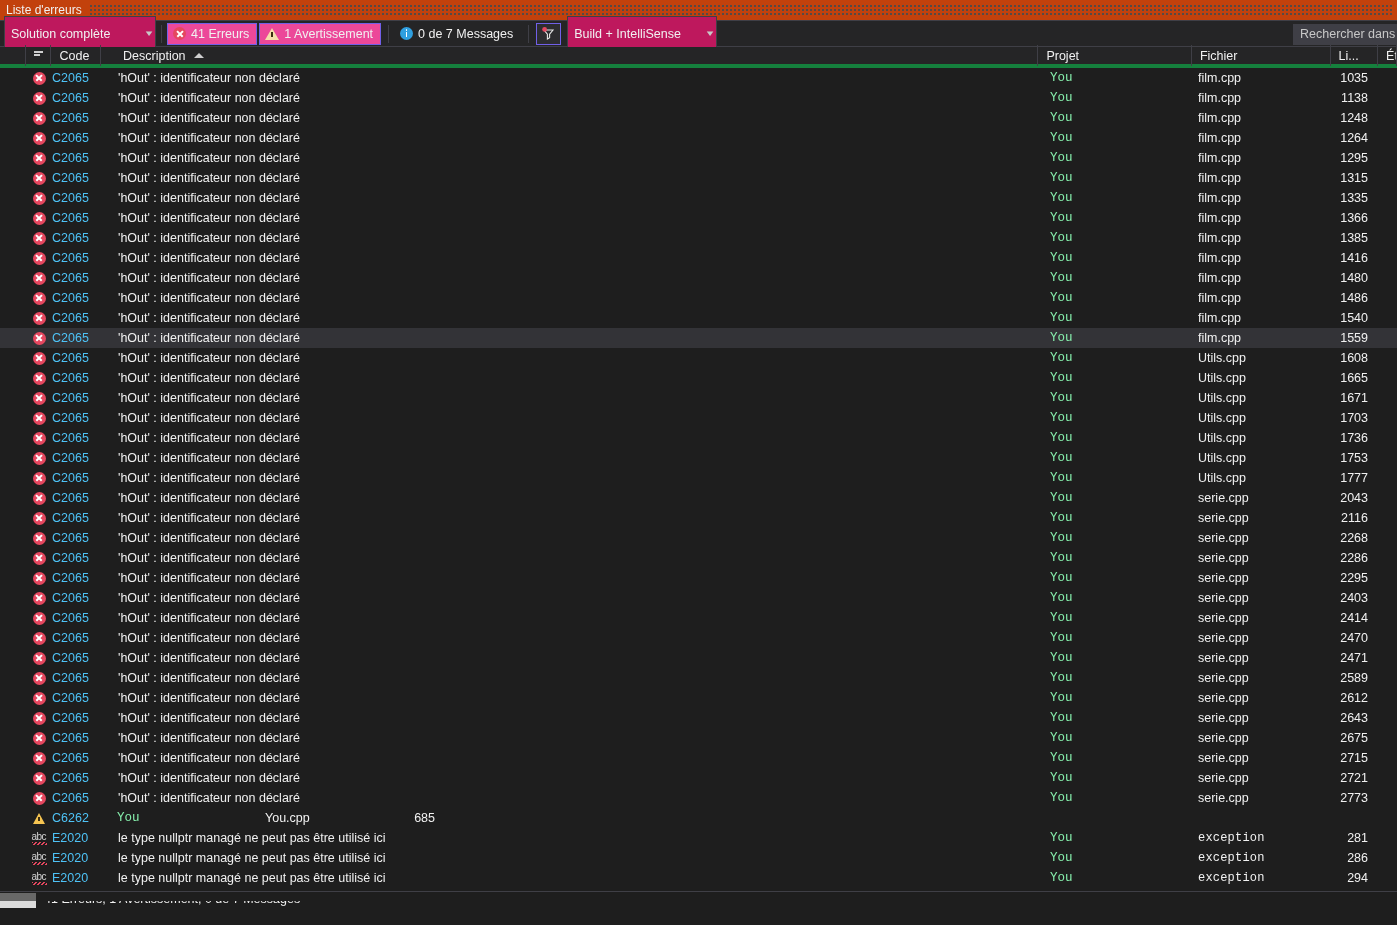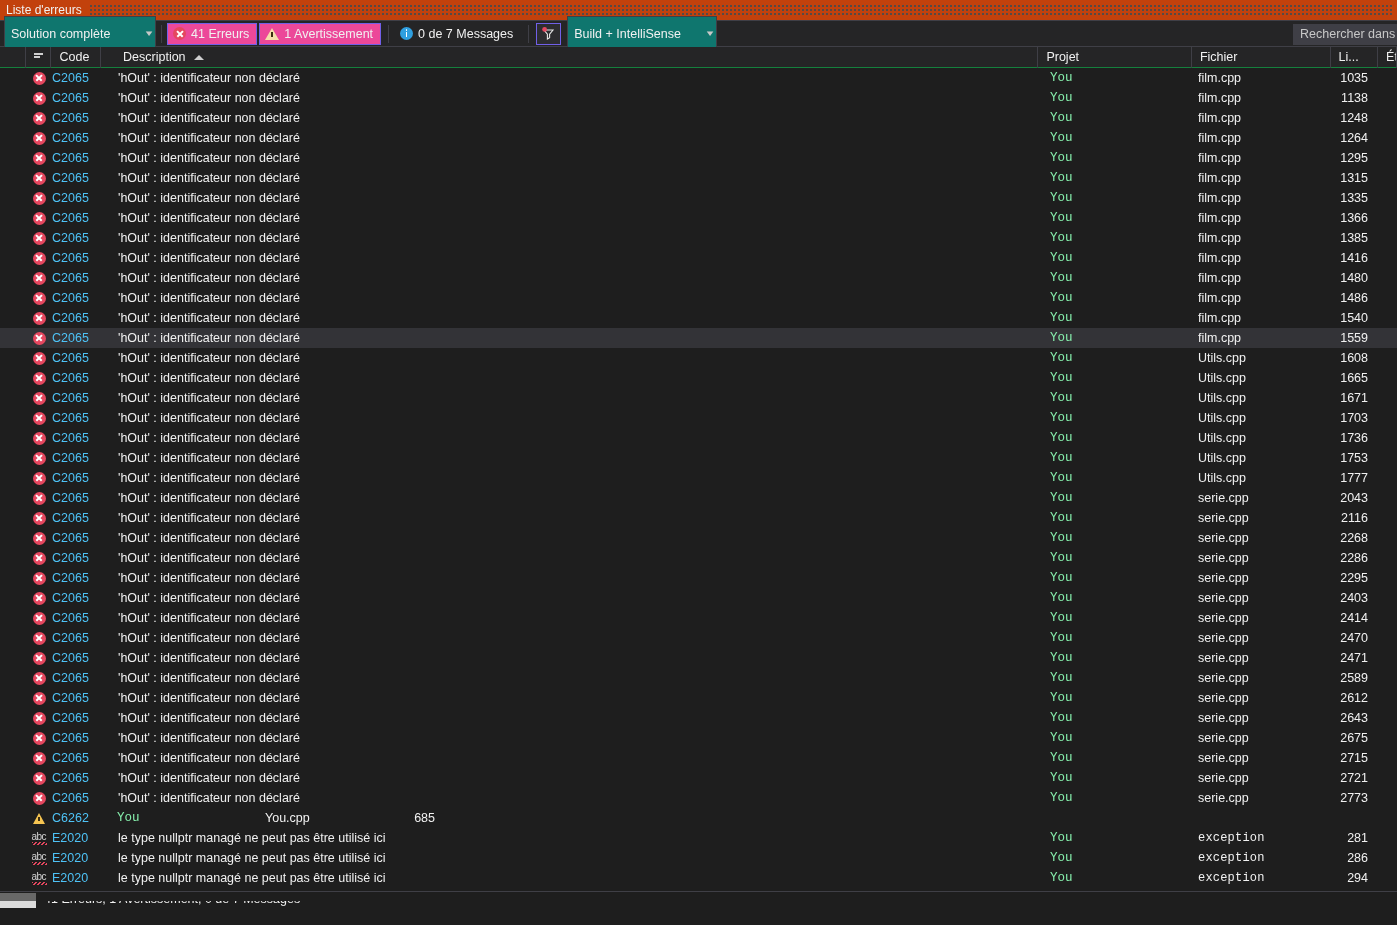--- a/index.html
+++ b/index.html
@@ -48,21 +48,21 @@
     border-top: 1px solid #3f3f46;
     border-bottom: 1px solid #3f3f46;
     display: flex;
     align-items: center;
     padding: 0 0 0 4px;
     box-sizing: border-box;
     position: relative;
   }
   .combo {
     height: 36px;
-    background: #0f766e;
+    background: #be185d;
     border: 1px solid #3f3f46;
     display: flex;
     align-items: center;
     box-sizing: border-box;
     color: #f1f1f1;
     font-size: 12.5px;
     padding: 0 4px 0 6px;
     cursor: default;
   }
   .combo .combo-label { white-space: nowrap; }
@@ -176,21 +176,21 @@
     padding: 0 6px;
     line-height: 19px;
     white-space: nowrap;
   }
 
   
   #col-header {
     display: flex;
     height: 21px;
     background: #252526;
-    border-bottom: 1px solid #15803d;
+    border-bottom: 4px solid #15803d;
     box-sizing: border-box;
     align-items: center;
     font-size: 12.5px;
     color: #f1f1f1;
     position: relative;
   }
   #col-header .ch {
     height: 21px;
     box-sizing: border-box;
     border-right: 1px solid #3f3f46;

